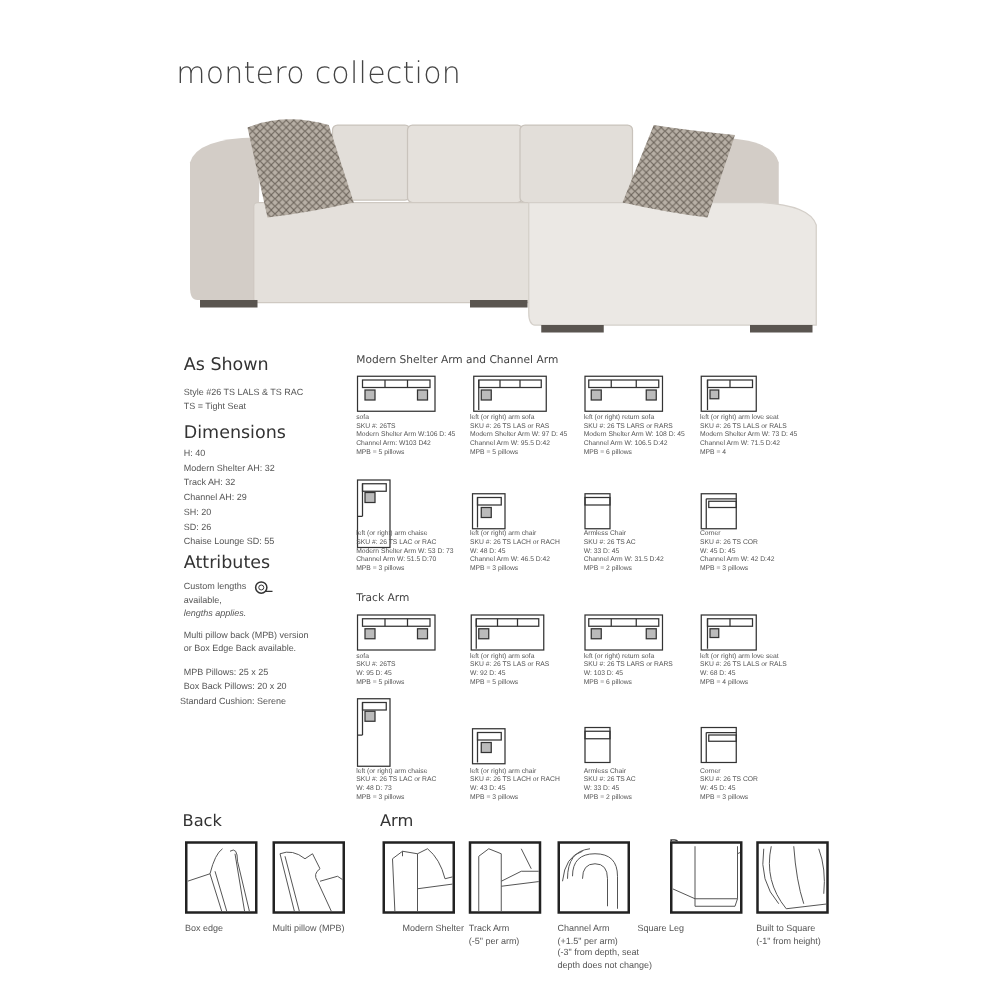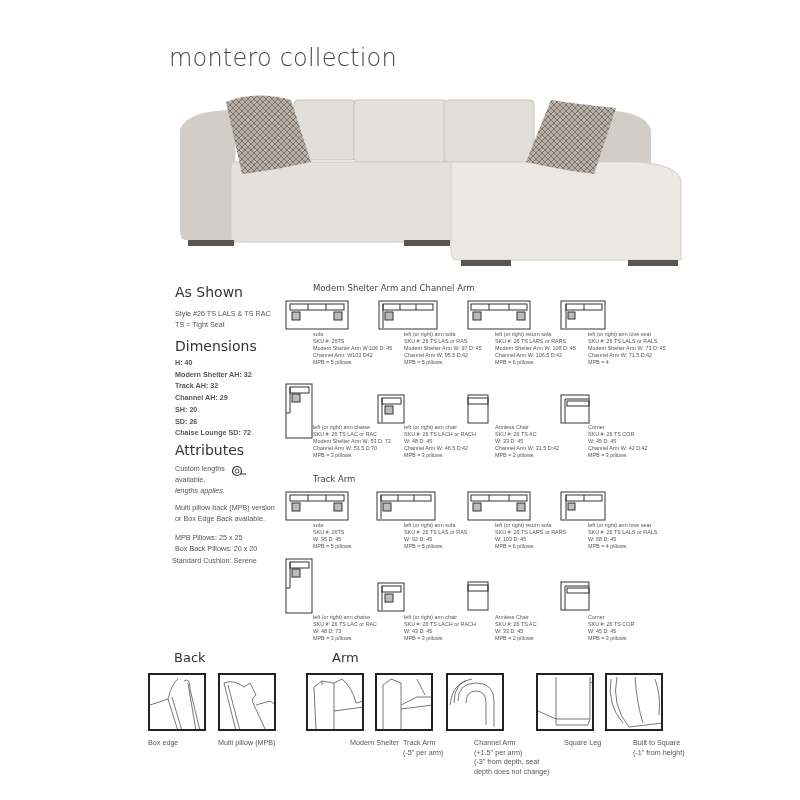--- a/index.html
+++ b/index.html
@@ -1,24 +1,24 @@
 <!DOCTYPE html>
 <html><head>
 <meta charset="utf-8">
 <style>
   html, body { margin:0; padding:0; background:#ffffff; }
   body { width:800px; height:800px; position:relative; overflow:hidden; font-family:"Liberation Sans", sans-serif; color:#444; }
-  .abs { position:absolute;margin-left:28px; }
+  .abs { position:absolute; }
   .title { left:141px; top:44px; font-size:24px; color:#444; font-family:"DejaVu Sans", sans-serif; font-weight:300; letter-spacing:0.2px; }
   
   .hero { left:148px; top:90px; width:515px; height:180px; }
   
   .h2 { font-size:14px; color:#333; font-family:"DejaVu Sans", sans-serif; }
   .small { font-size:7.2px; line-height:11px; color:#555; }
-  .dim-line { font-size:7.2px; line-height:11.7px; color:#555;font-weight:bold; }
+  .dim-line { font-size:7.2px; line-height:11.7px; color:#555; }
   .sec-title { font-size:8.5px; color:#444; font-family:"DejaVu Sans", sans-serif; }
   .cfg-text { font-size:5.4px; line-height:7px; color:#555; white-space:nowrap; }
   .diag { position:absolute; }
   .diag svg { display:block; }
   .bottom-h { font-size:13px; color:#333; font-family:"DejaVu Sans", sans-serif; }
   .thumb { position:absolute; width:58px; height:58px; border:2px solid #222; background:#fff; box-sizing:border-box; overflow:hidden; }
   .thumb svg { display:block; }
   .cap { position:absolute; font-size:7.2px; line-height:9.5px; color:#555; white-space:nowrap; }
   .italic { font-style:italic; }
 </style>
@@ -65,21 +65,21 @@
 </div>
 
 <div class="abs h2" style="left:147px;top:338px;">Dimensions</div>
 <div class="abs dim-line" style="left:147px;top:357px;">
   <div>H: 40</div>
   <div>Modern Shelter AH: 32</div>
   <div>Track AH: 32</div>
   <div>Channel AH: 29</div>
   <div>SH: 20</div>
   <div>SD: 26</div>
-  <div>Chaise Lounge SD: 72</div>
+  <div>Chaise Lounge SD: 55</div>
 </div>
 
 <div class="abs h2" style="left:147px;top:442px;">Attributes</div>
 <div class="abs small" style="left:147px;top:463px;">
   <div>Custom lengths</div>
   <div>available,</div>
   <div class="italic">lengths applies.</div>
 </div>
 <div class="abs" style="left:203px;top:463px;">
   <svg width="16" height="12" viewBox="0 0 16 12">
@@ -412,17 +412,17 @@
       <path d="M0 36 L18 44 L18 50 L50 50 L52 44" fill="none" stroke="#555" stroke-width="0.8"></path>
     </svg>
 </div>
 <div class="thumb" style="left:605px;top:673px;">
   <svg width="56" height="56">
       <path d="M10 2 Q4 30 22 52 L56 48" fill="none" stroke="#555" stroke-width="0.8"></path>
       <path d="M4 4 Q0 30 16 48 M28 2 Q30 30 36 48" fill="none" stroke="#555" stroke-width="0.8"></path>
       <path d="M48 4 Q54 20 52 40" fill="none" stroke="#555" stroke-width="0.8"></path>
     </svg>
 </div>
-<div class="abs cap" style="left:536px;top:738px;">Square Leg</div>
+<div class="abs cap" style="left:510px;top:738px;">Square Leg</div>
 <div class="abs cap" style="left:605px;top:738px;">
   <div>Built to Square</div>
   <div>(-1" from height)</div>
 </div>
 
 </body></html>

